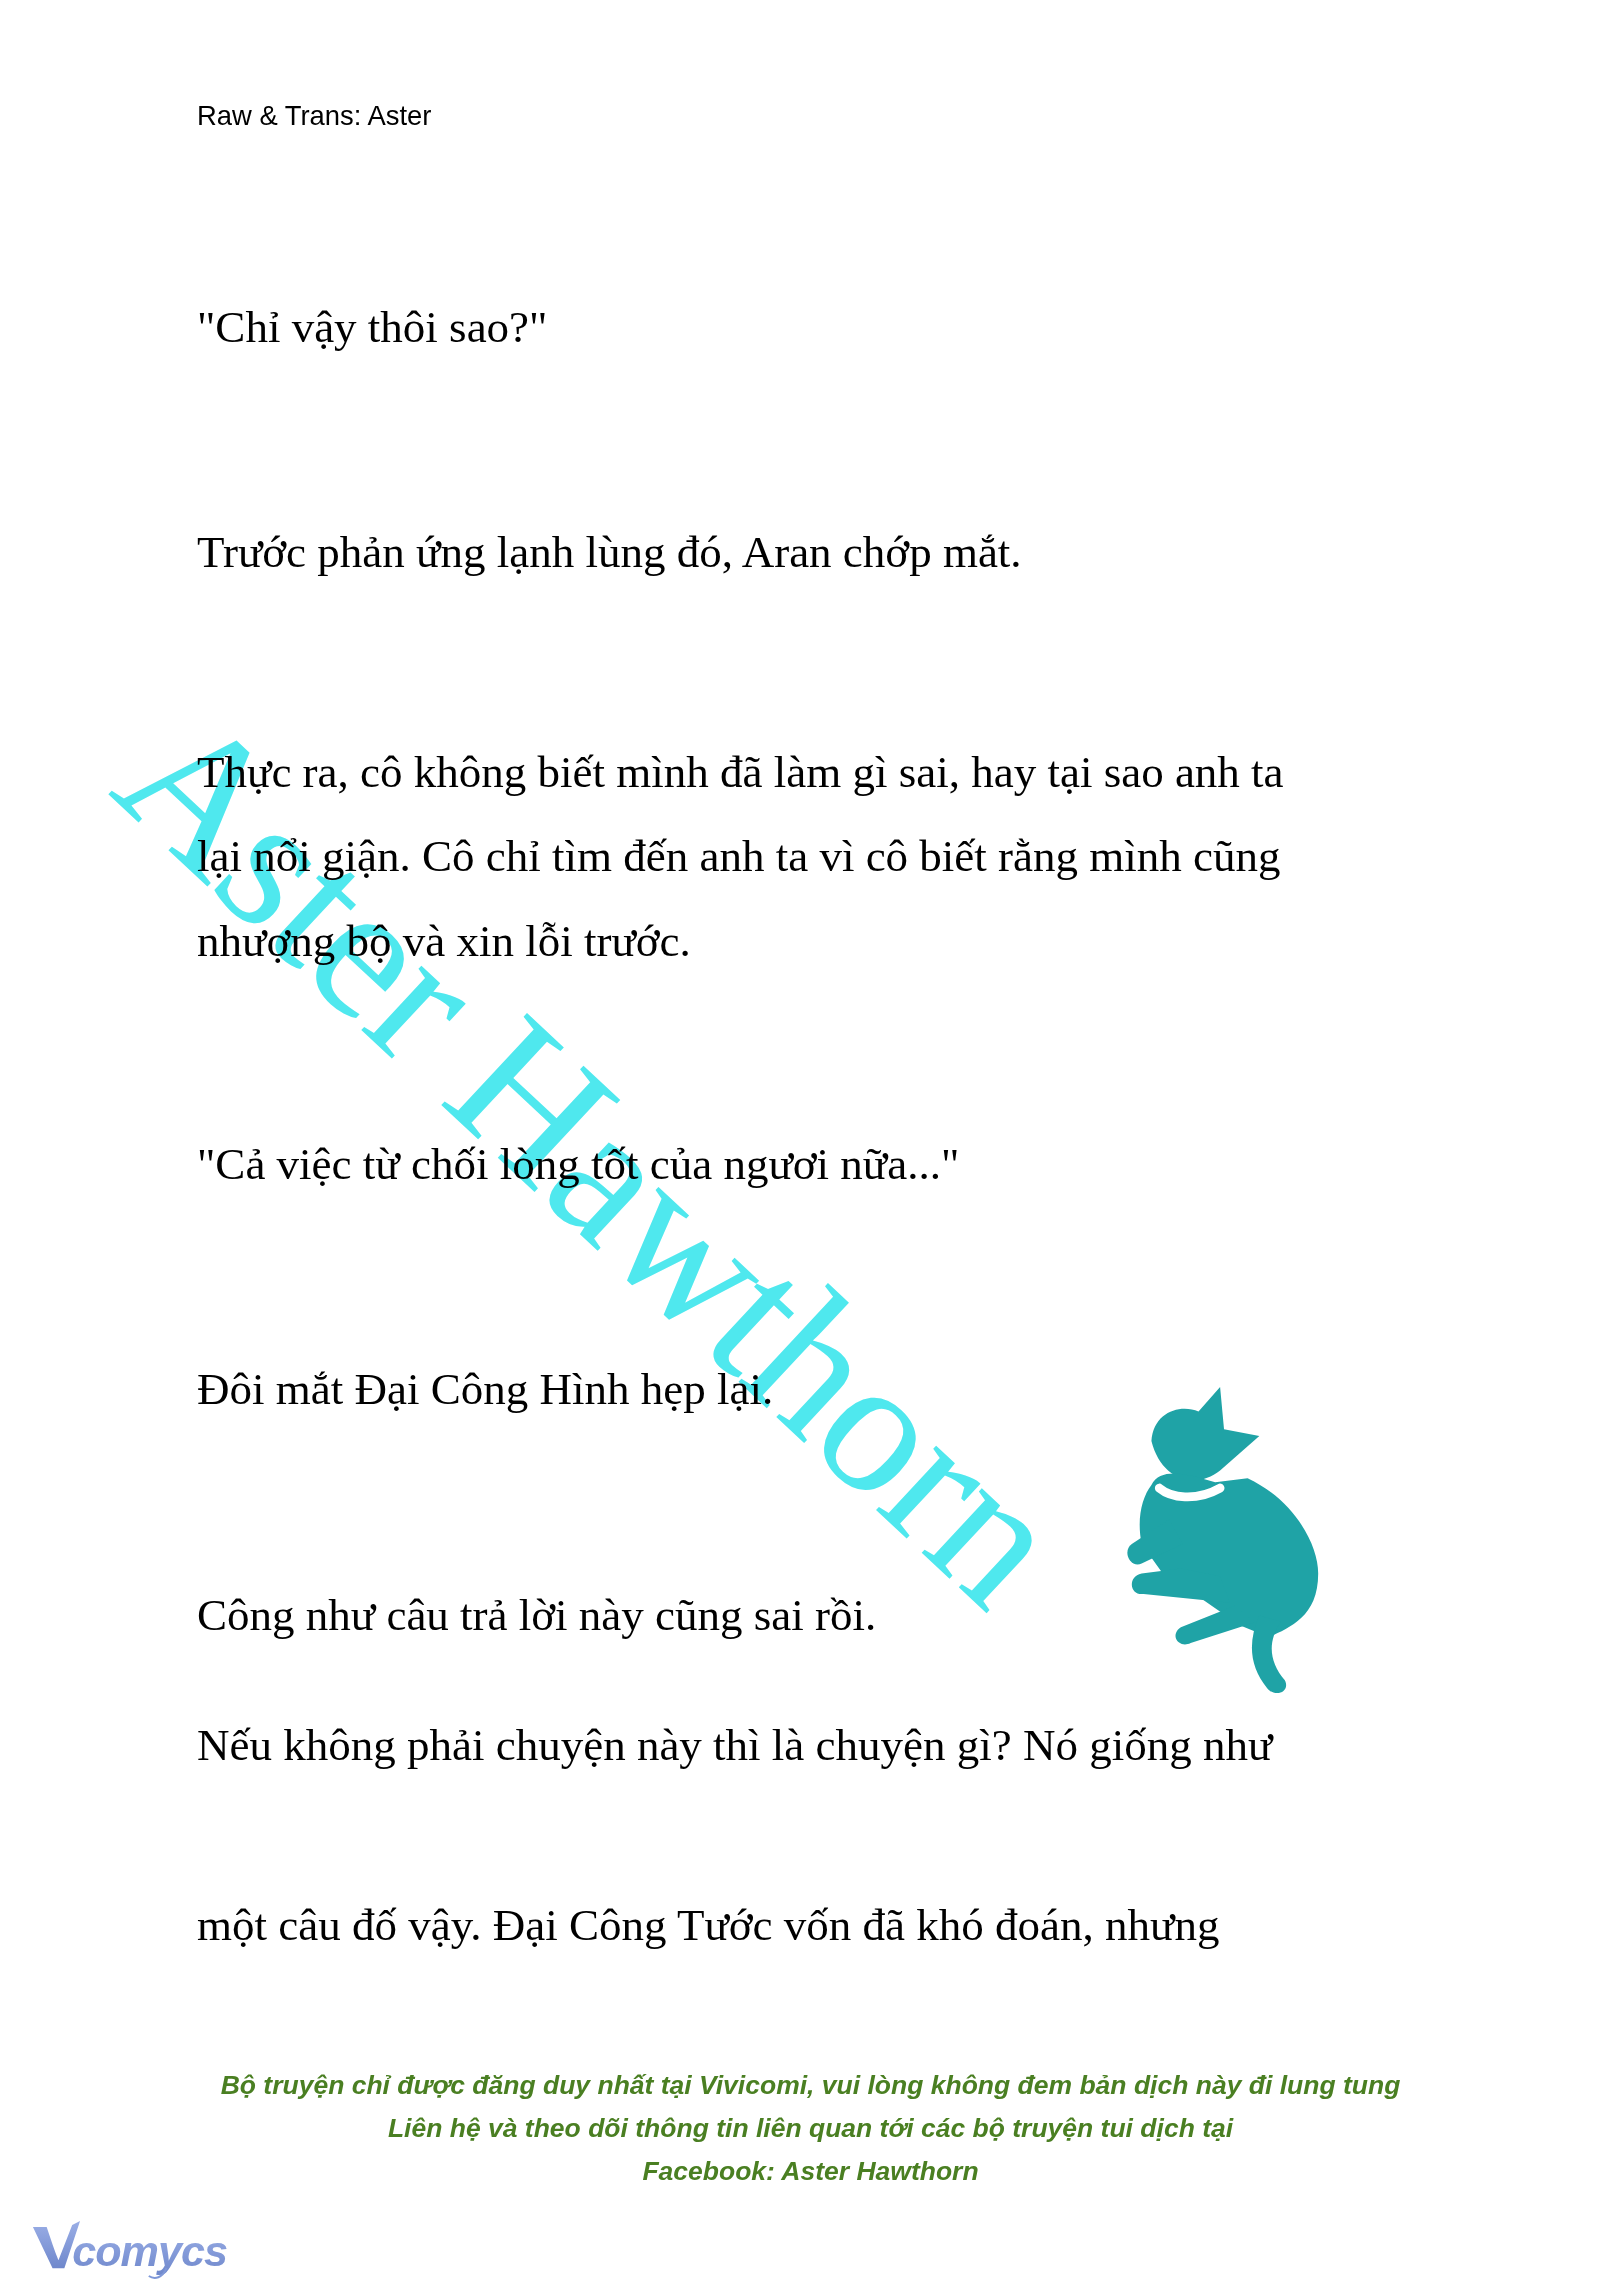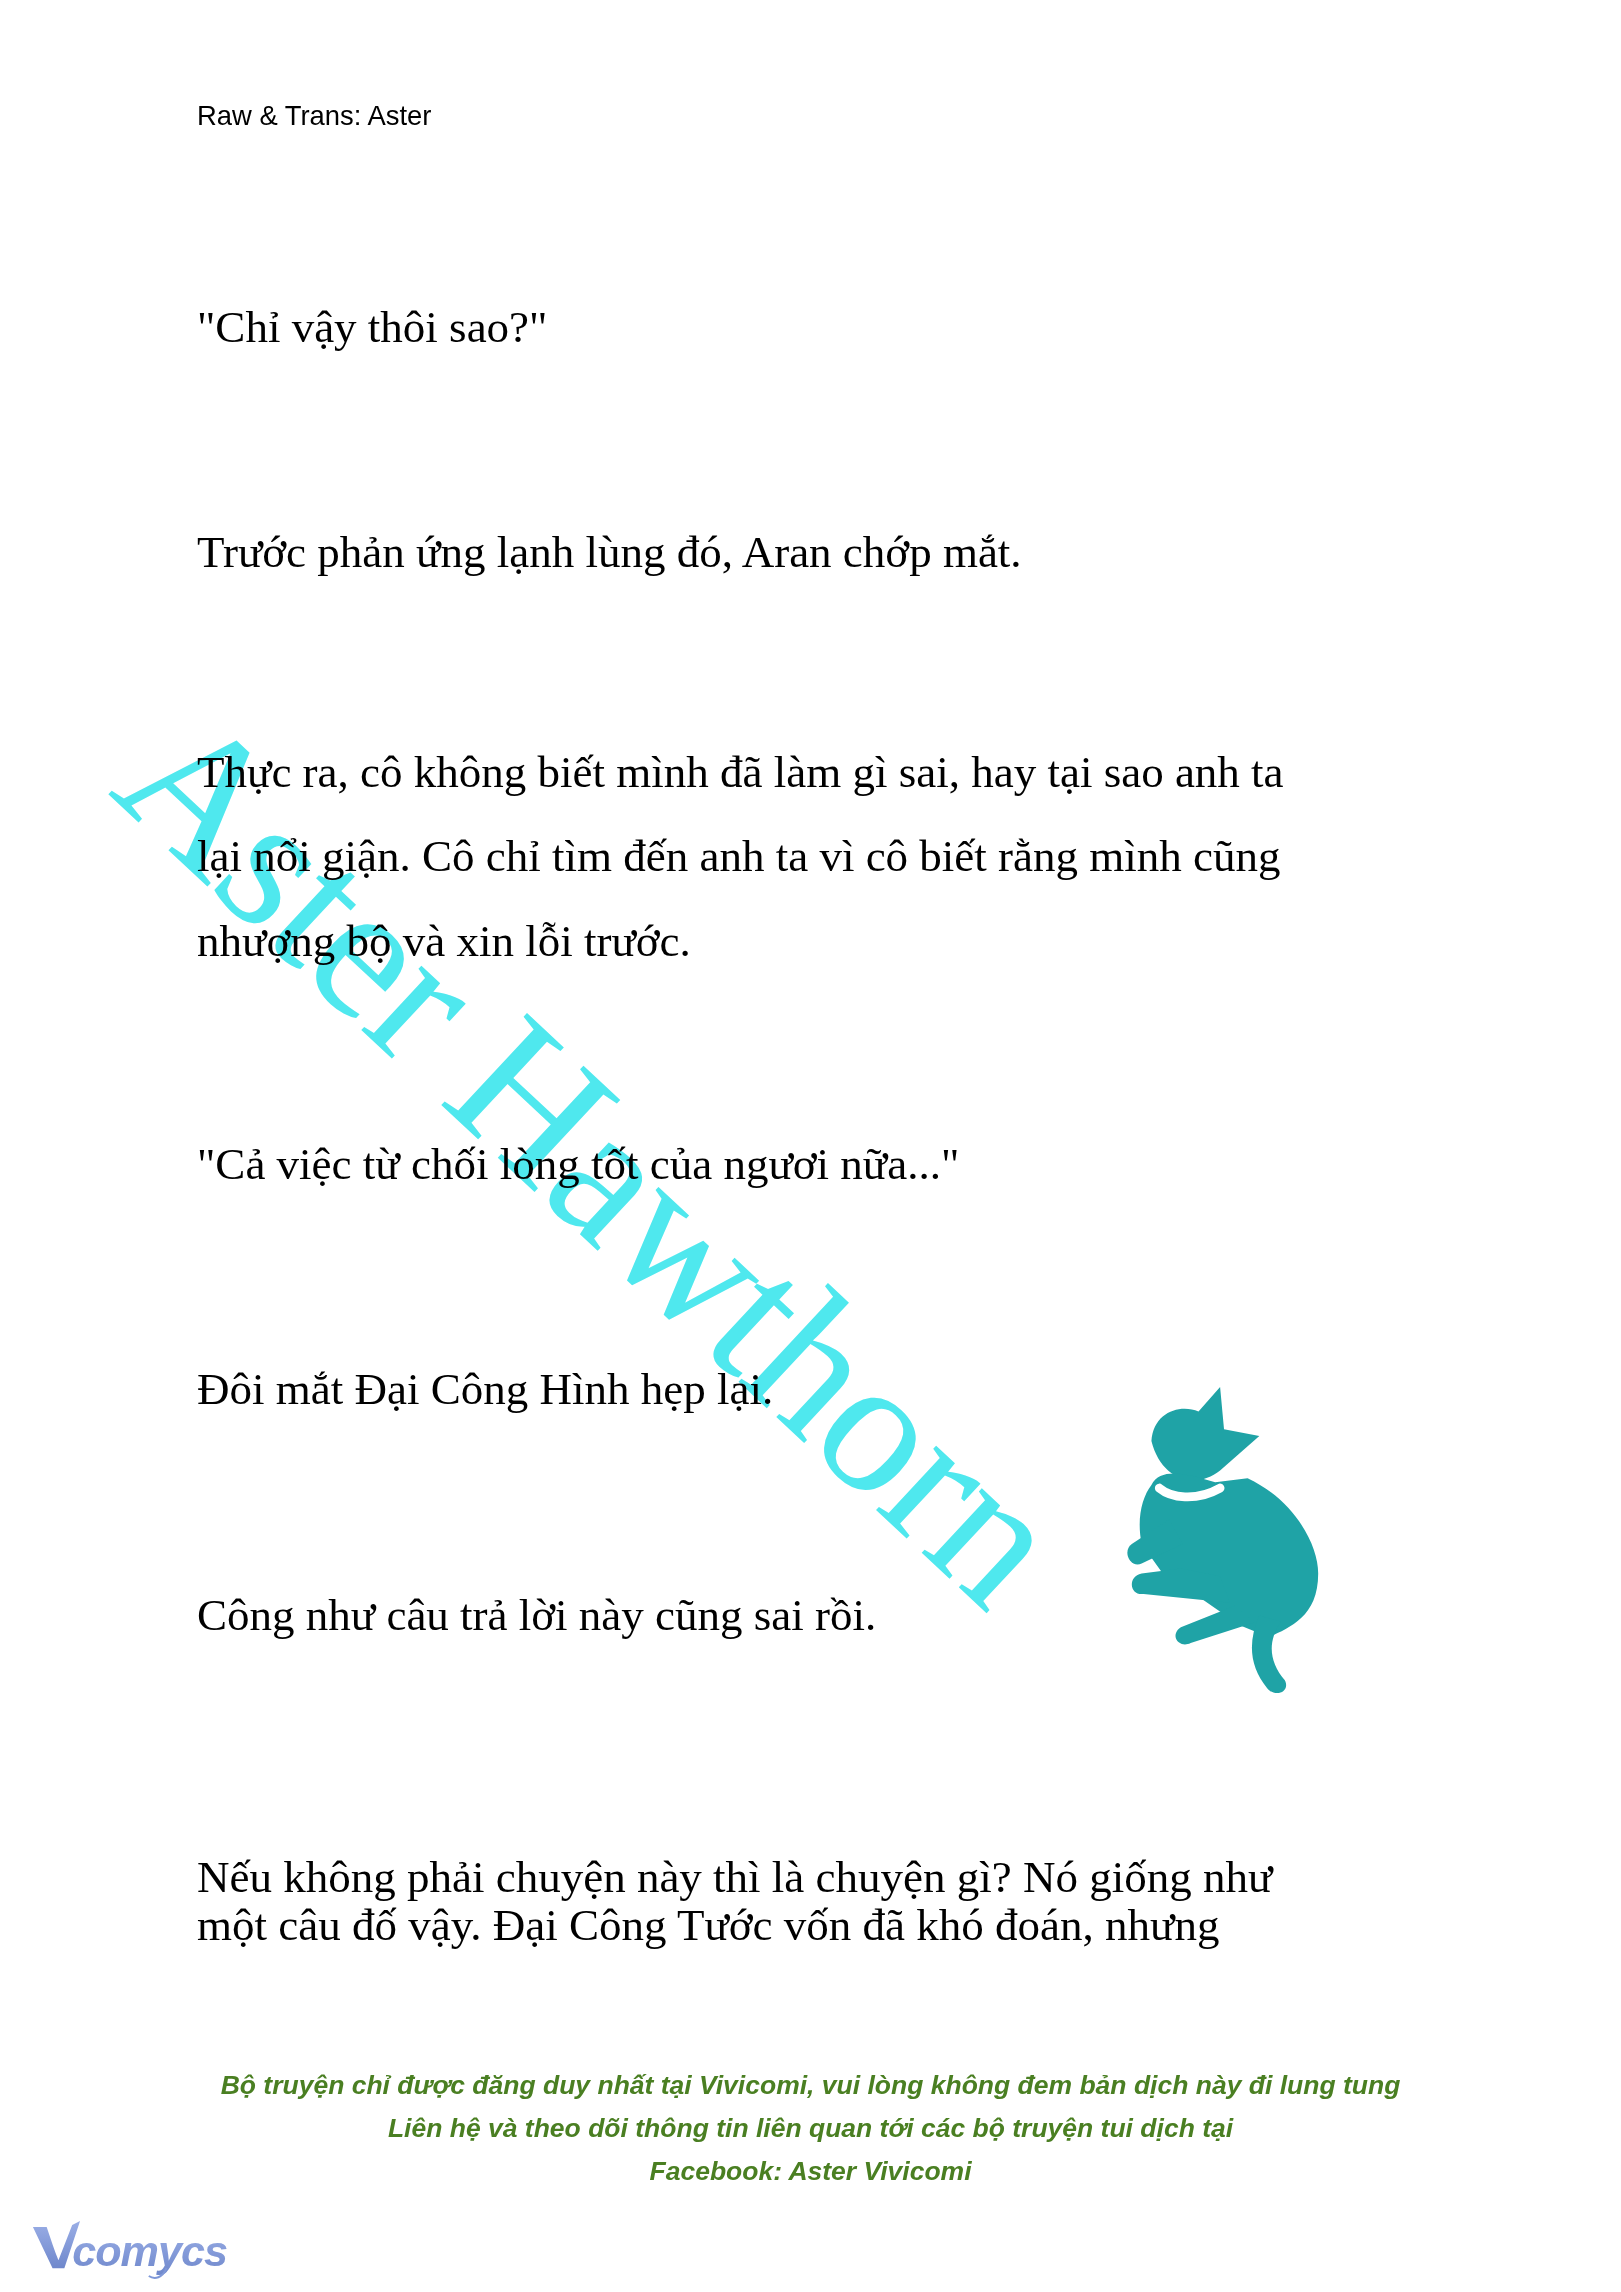--- a/index.html
+++ b/index.html
@@ -127,28 +127,28 @@
 
   <div class="body-text">
     <div class="body-line" style="top:298px">"Chỉ vậy thôi sao?"</div>
     <div class="body-line" style="top:523px">Trước phản ứng lạnh lùng đó, Aran chớp mắt.</div>
     <div class="body-line" style="top:743px">Thực ra, cô không biết mình đã làm gì sai, hay tại sao anh ta</div>
     <div class="body-line" style="top:827px">lại nổi giận. Cô chỉ tìm đến anh ta vì cô biết rằng mình cũng</div>
     <div class="body-line" style="top:912px">nhượng bộ và xin lỗi trước.</div>
     <div class="body-line" style="top:1135px">"Cả việc từ chối lòng tốt của ngươi nữa..."</div>
     <div class="body-line" style="top:1360px">Đôi mắt Đại Công Hình hẹp lại.</div>
     <div class="body-line" style="top:1586px">Công như câu trả lời này cũng sai rồi.</div>
-    <div class="body-line" style="top:1848px">Nếu không phải chuyện này thì là chuyện gì? Nó giống như</div>
+    <div class="body-line" style="top:1716px">Nếu không phải chuyện này thì là chuyện gì? Nó giống như</div>
     <div class="body-line" style="top:1896px">một câu đố vậy. Đại Công Tước vốn đã khó đoán, nhưng</div>
   </div>
 
   <div class="notice" style="top:0">
     <div class="notice-line" style="top:2068px">Bộ truyện chỉ được đăng duy nhất tại Vivicomi, vui lòng không đem bản dịch này đi lung tung</div>
     <div class="notice-line" style="top:2111px">Liên hệ và theo dõi thông tin liên quan tới các bộ truyện tui dịch tại</div>
-    <div class="notice-line" style="top:2154px">Facebook: Aster Vivicomi</div>
+    <div class="notice-line" style="top:2154px">Facebook: Aster Hawthorn</div>
   </div>
 
   <svg class="logo" viewBox="0 0 220 70" xmlns="http://www.w3.org/2000/svg">
     <defs>
       <linearGradient id="lg" x1="0" y1="0" x2="0" y2="1">
         <stop offset="0" stop-color="#9aaee6"></stop>
         <stop offset="1" stop-color="#6f88cc"></stop>
       </linearGradient>
     </defs>
 

